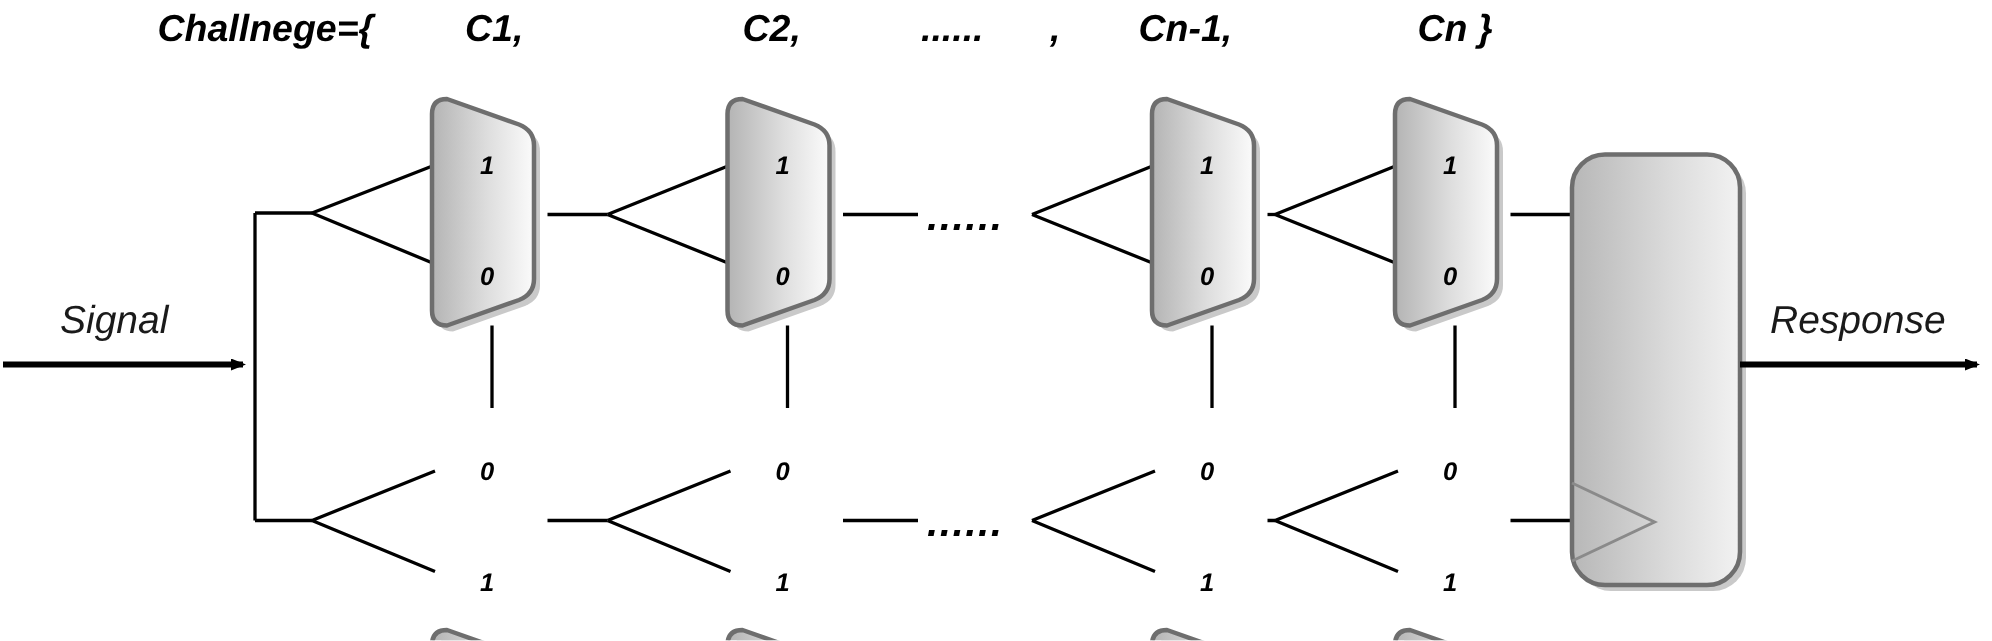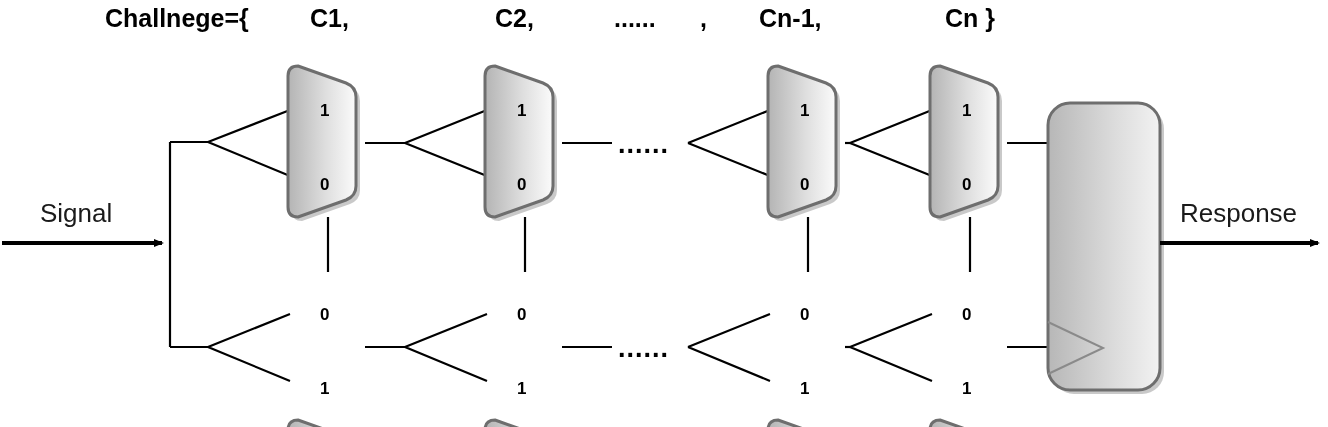--- a/index.html
+++ b/index.html
@@ -11,20 +11,21 @@
     width: 1328px;
     height: 427px;
     font-family: "Liberation Sans", sans-serif;
     overflow: hidden;
   }
   #diagram-root {
     position: relative;
     width: 1328px;
     height: 427px;
     background: #ffffff;
+    font-style: italic;
   }
   svg.canvas {
     position: absolute;
     top: 0;
     left: 0;
     width: 1328px;
     height: 427px;
     display: block;
   }
   .hdr-text {

